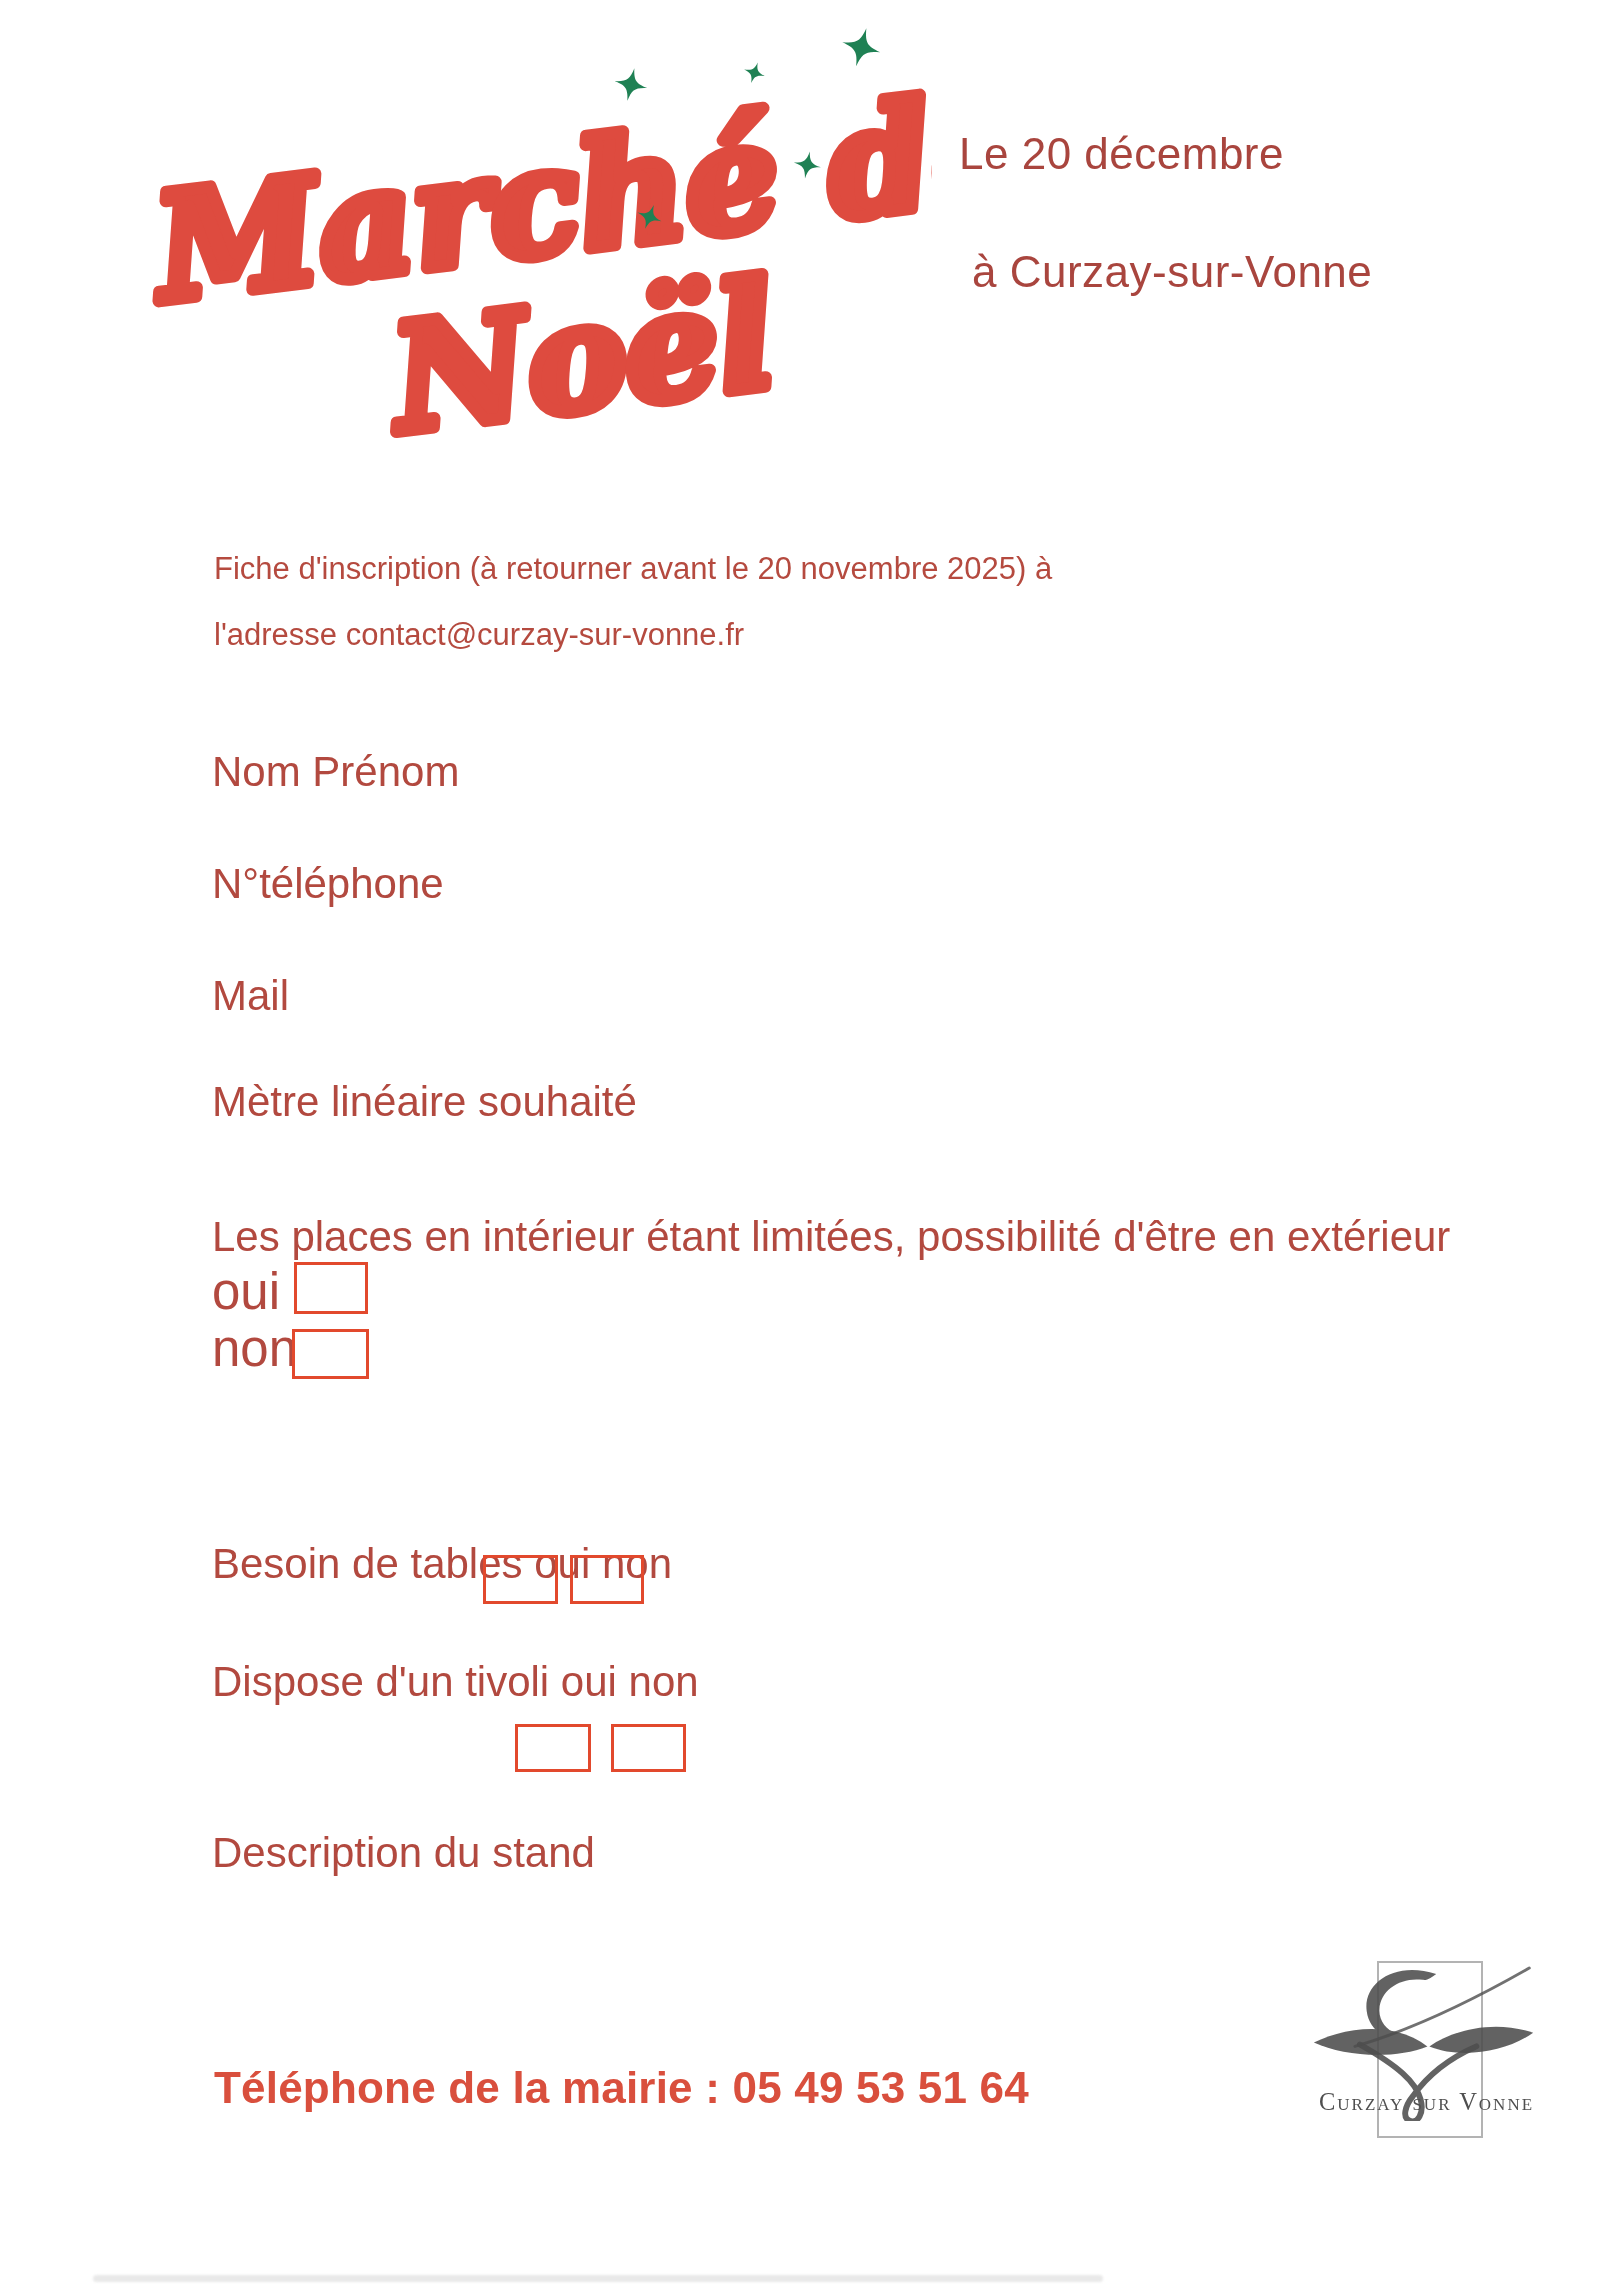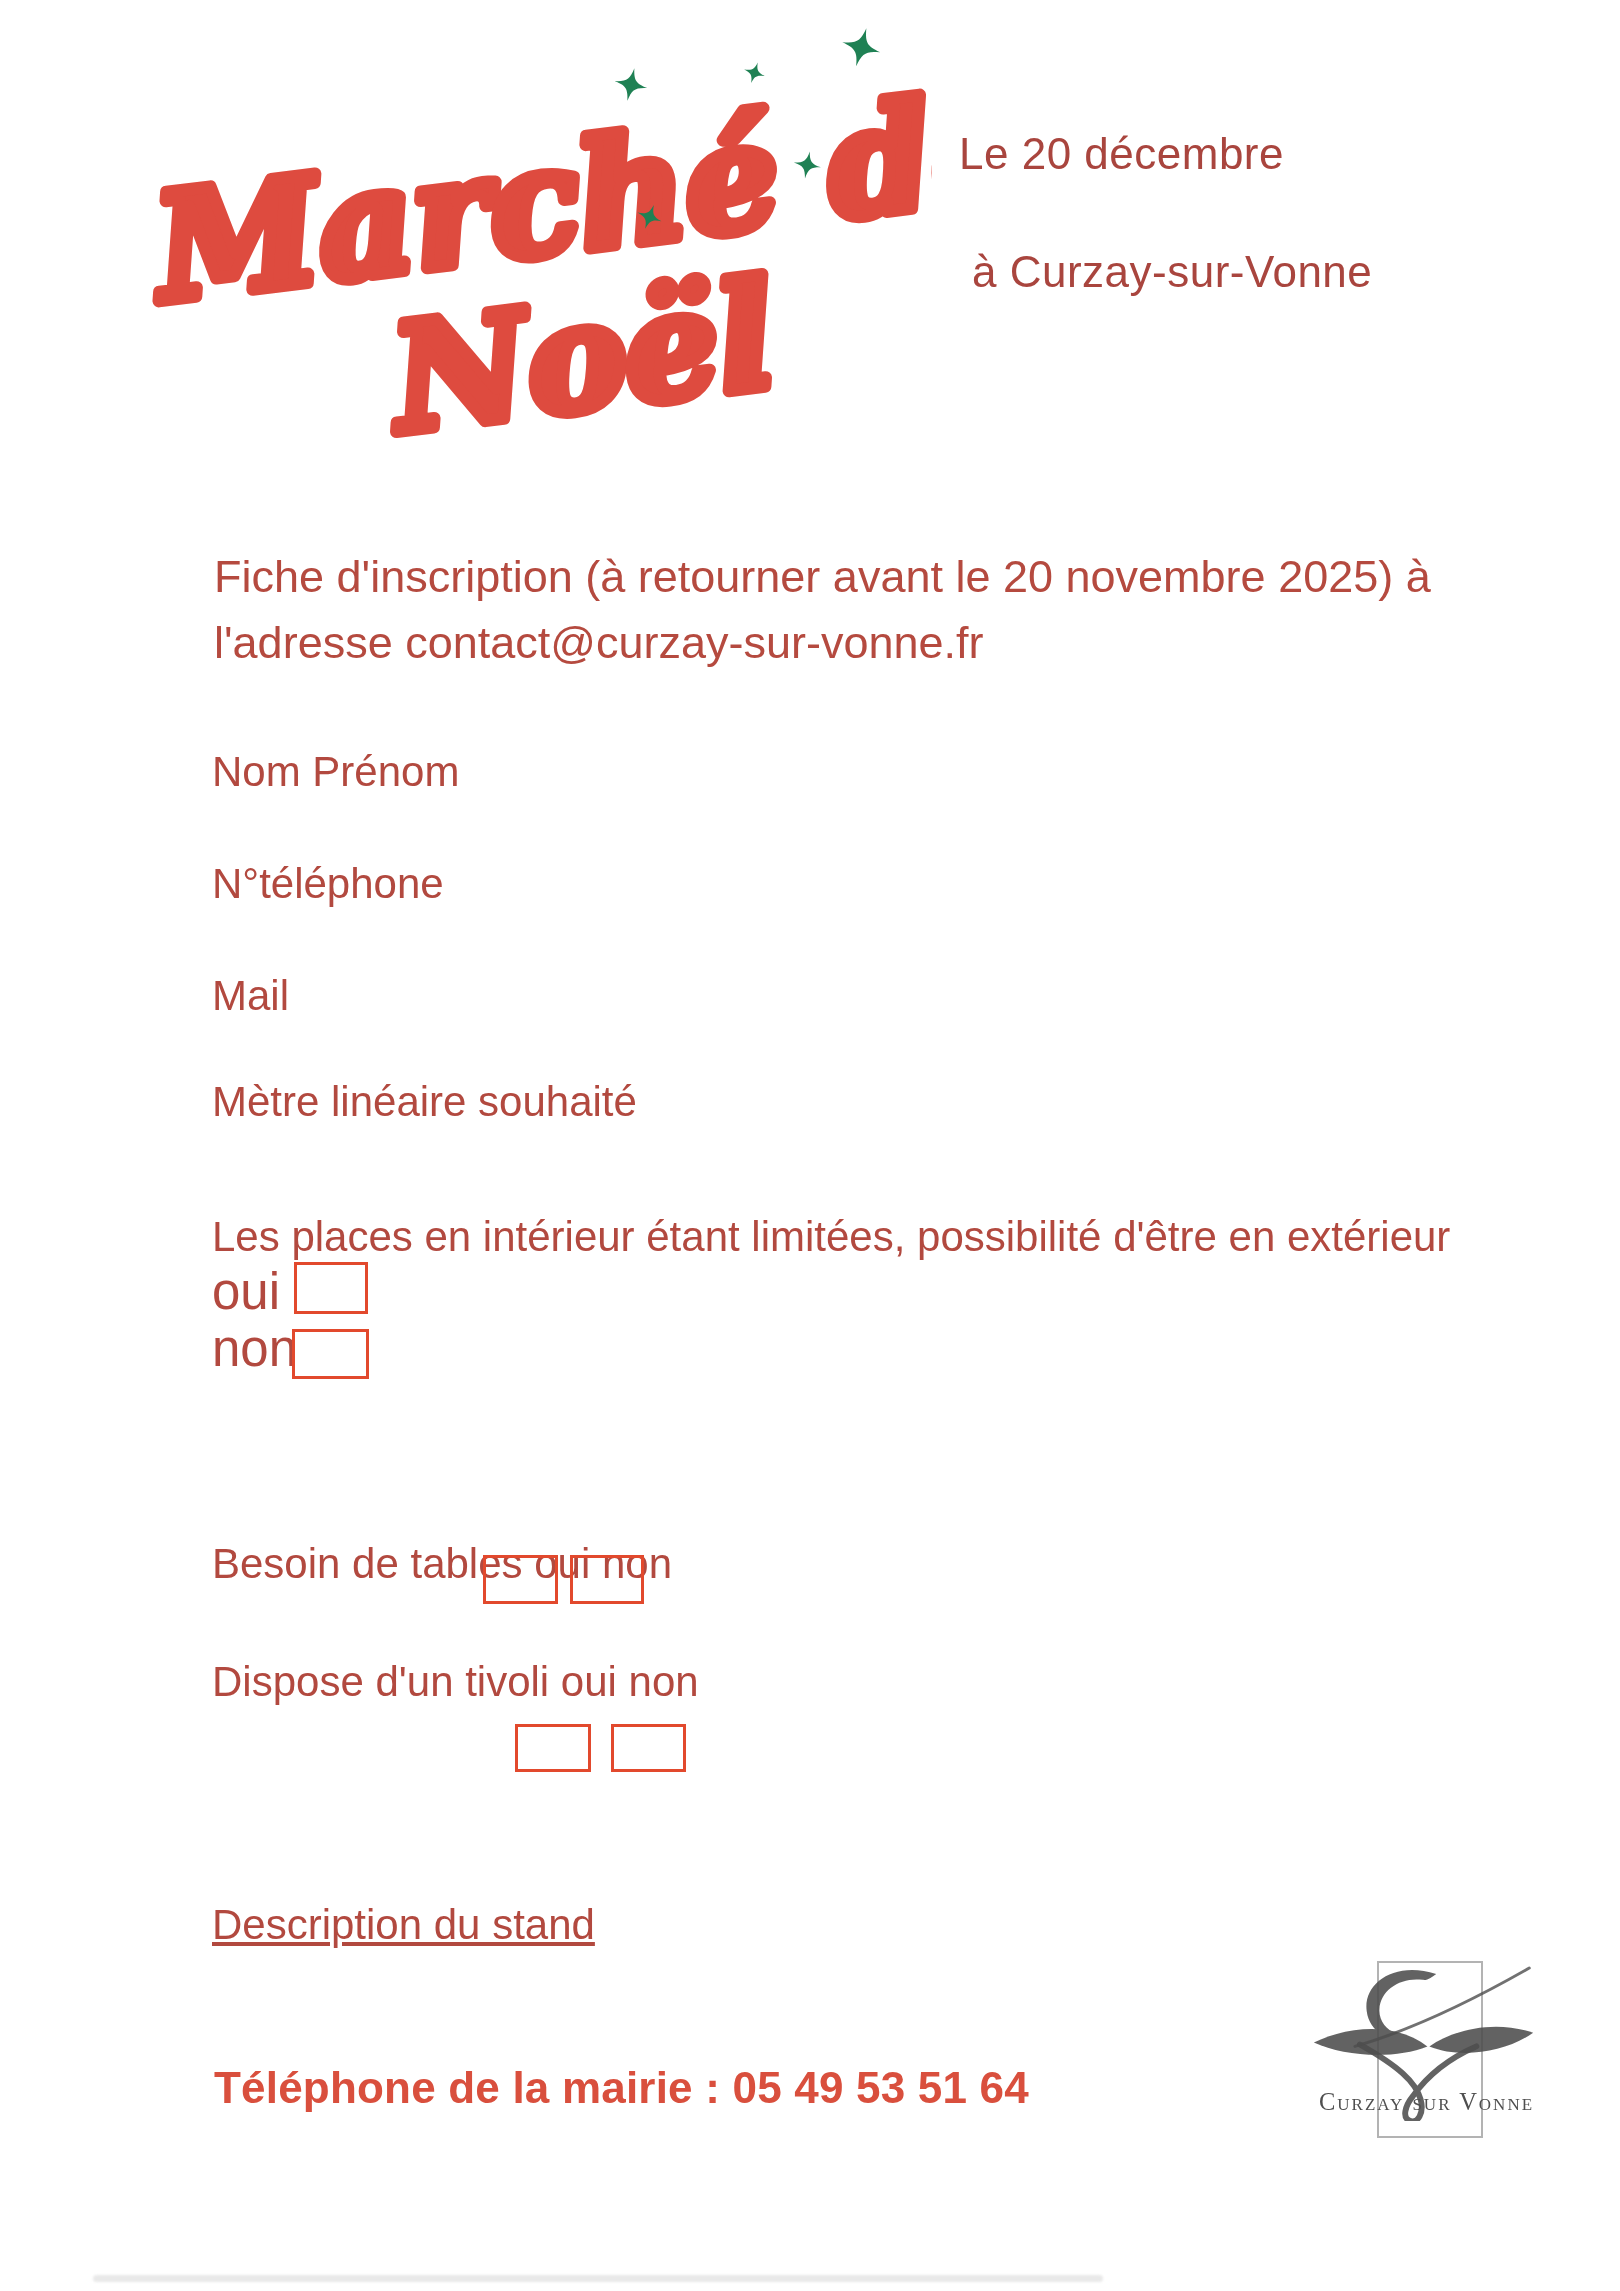--- a/index.html
+++ b/index.html
@@ -4,21 +4,21 @@
 <style>
   html,body{margin:0;padding:0;background:#ffffff;}
   .page{
     position:relative;
     width:1620px;height:2292px;
     background:#ffffff;
     overflow:hidden;
     font-family:"Liberation Sans", sans-serif;
   }
   .txt{position:absolute;white-space:nowrap;}
-  .intro-line{font-size:45px;color:#b54a3f;}
+  .intro-line{font-size:31px;color:#b54a3f;}
   .field-label{font-size:42px;color:#b2493f;}
   .question{font-size:42px;color:#b2493f;}
   .opt-label{font-size:51px;color:#b2493f;}
   .chk{
     position:absolute;
     border:3.9px solid #e2492d;
     background:transparent;
     box-sizing:border-box;
     cursor:pointer;
   }
@@ -78,21 +78,21 @@
   <div class="chk" style="left:292px;top:1329px;width:77px;height:50px;"></div>
 
   <div class="txt question" style="left:212px;top:1540px;text-align:center;">Besoin de tables oui non</div>
   <div class="chk" style="left:483px;top:1555px;width:75px;height:49px;"></div>
   <div class="chk" style="left:570px;top:1555px;width:74px;height:49px;"></div>
 
   <div class="txt question" style="left:212px;top:1658px;">Dispose d'un tivoli oui non</div>
   <div class="chk" style="left:515px;top:1724px;width:76px;height:48px;"></div>
   <div class="chk" style="left:611px;top:1724px;width:75px;height:48px;"></div>
 
-  <div class="txt field-label" style="left:212px;top:1901px;text-decoration:underline;">Description du stand</div>
+  <div class="txt field-label" style="left:212px;top:1829px;">Description du stand</div>
 
   <div class="txt phone-line" style="left:214px;top:2063px;">Téléphone de la mairie : 05 49 53 51 64</div>
 
   <div class="logo-frame"></div>
   <svg style="position:absolute;left:1306px;top:1964px;" width="235" height="157" viewBox="0 0 240 160">
     <g fill="#4d4d4d" stroke="none" opacity="0.88">
       <path d="M133 10 C90 -4 58 20 62 48 C65 70 86 80 101 73 C86 72 74 60 75 46 C76 26 97 13 119 16 C124 17 129 13 133 10 Z"></path>
       <path d="M8 80 C50 60 96 62 124 84 C92 97 40 95 8 80 Z"></path>
       <path d="M232 70 C194 57 152 66 126 84 C158 97 204 90 232 70 Z"></path>
     </g>

